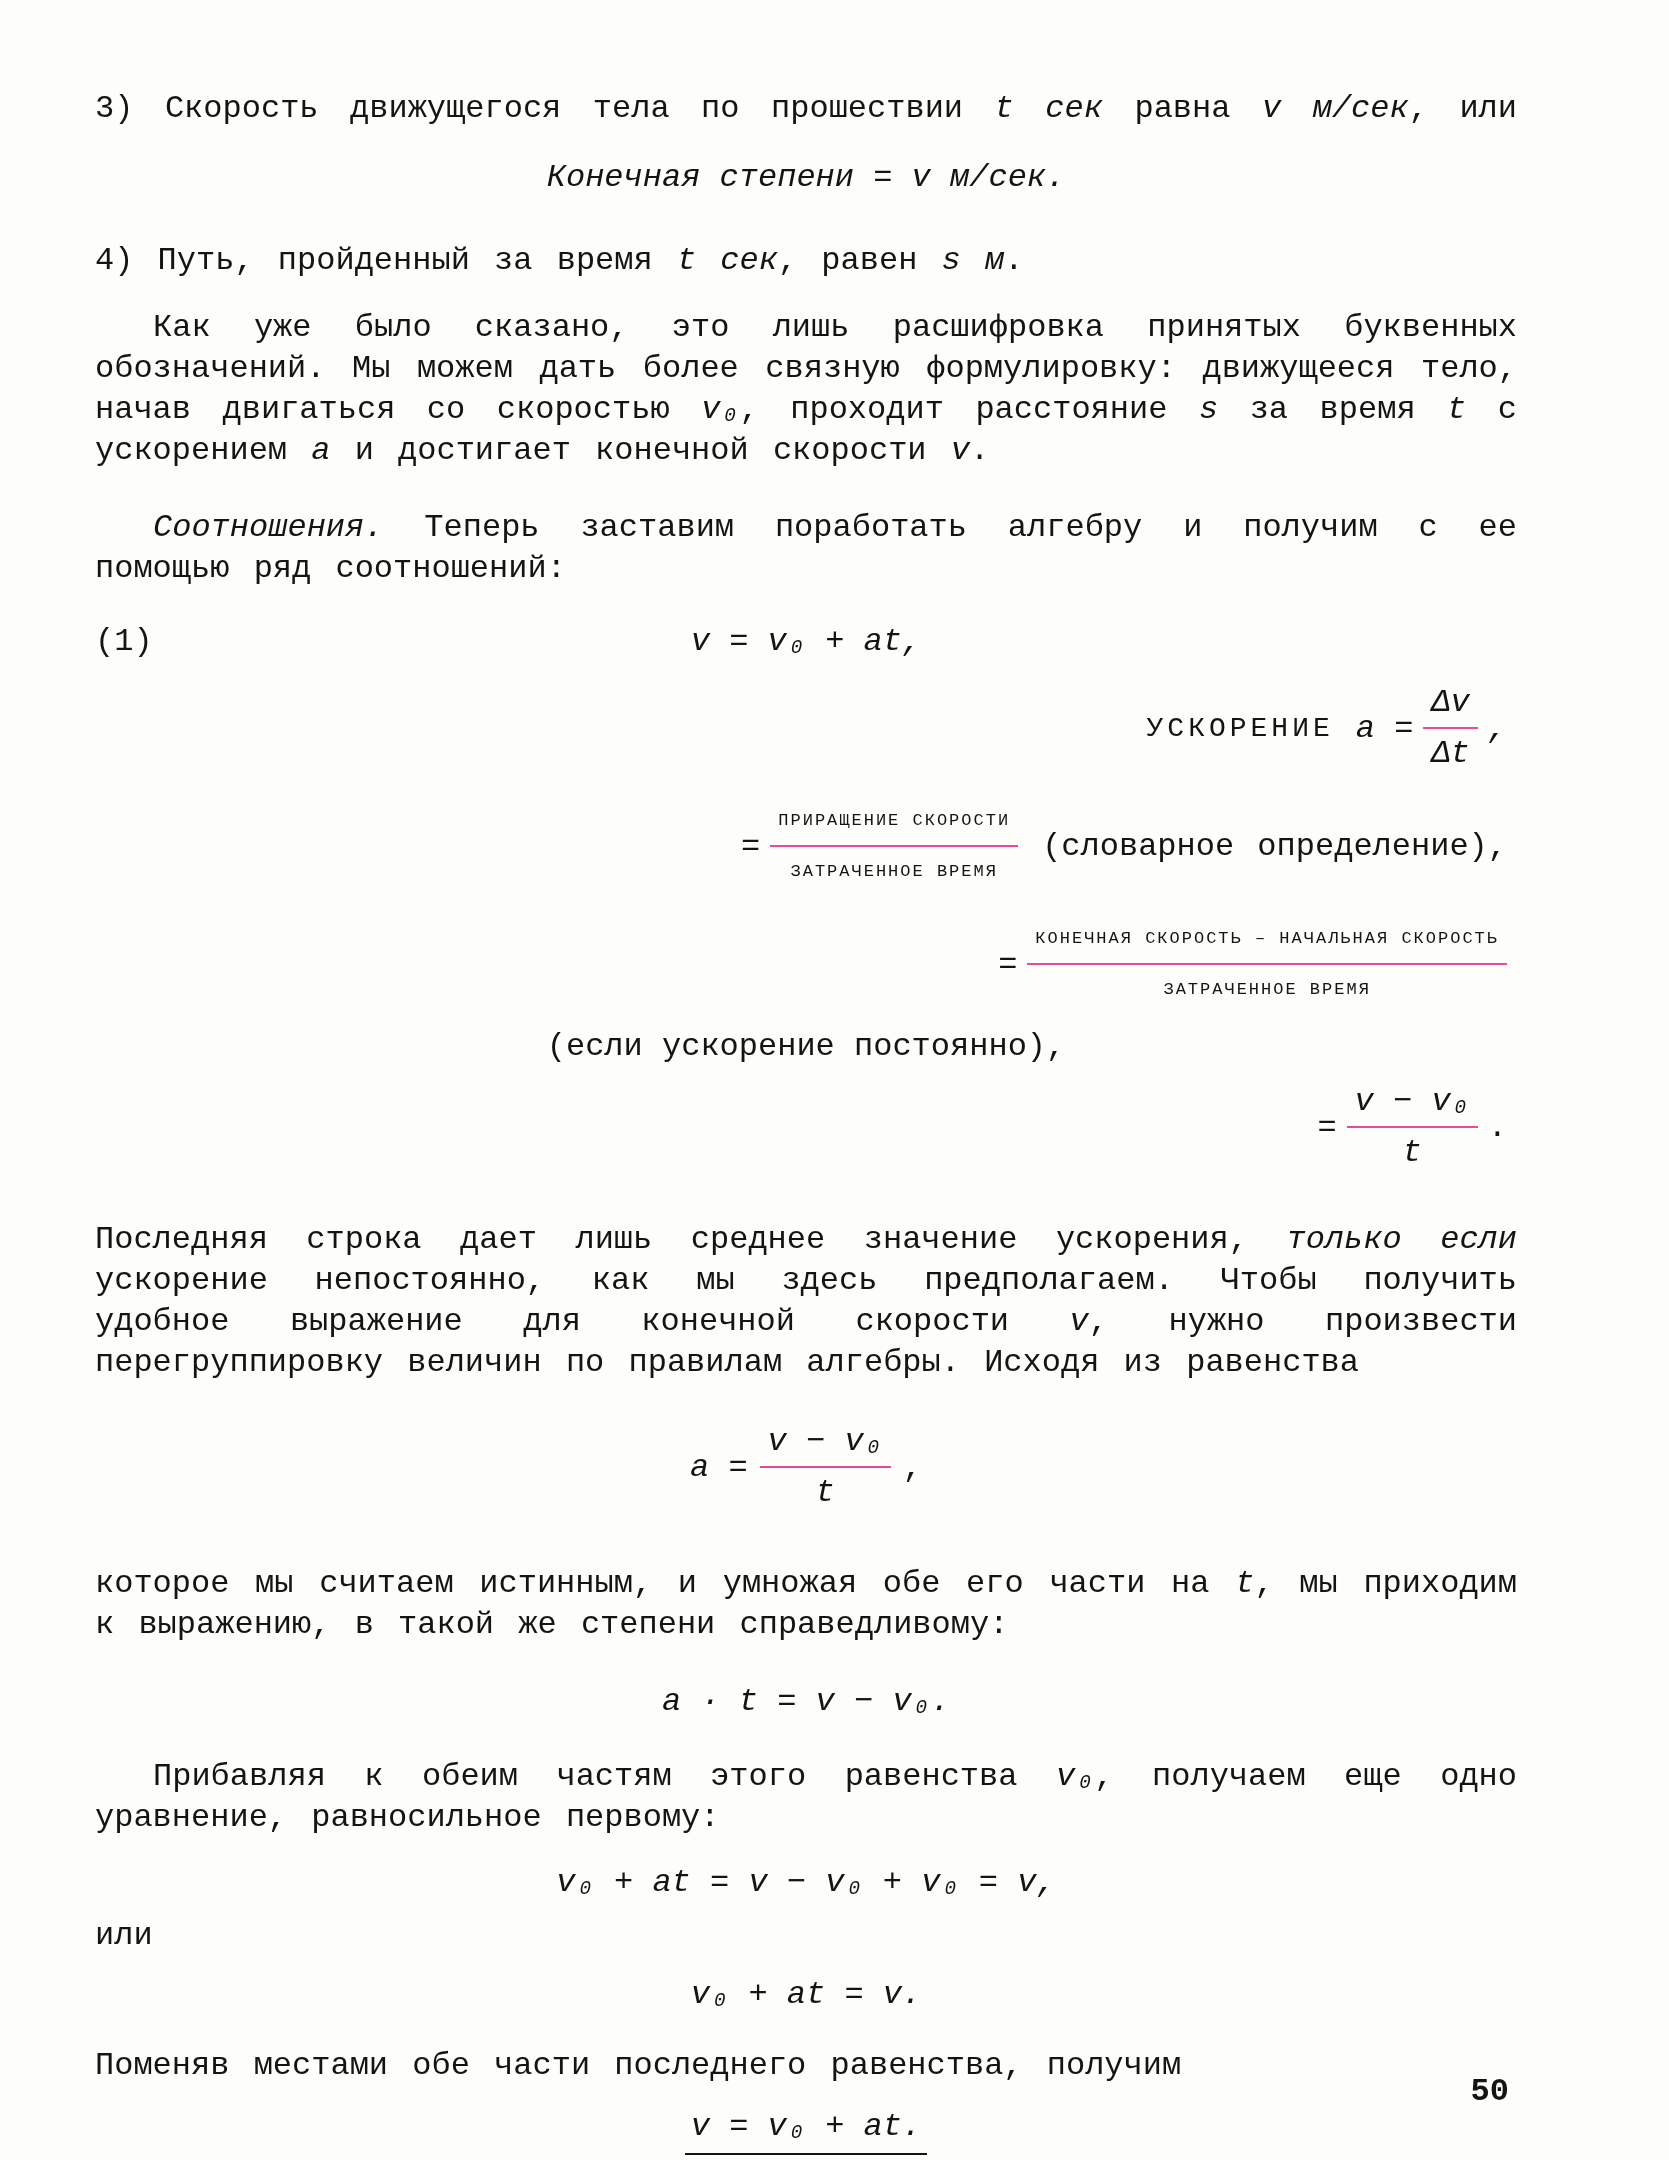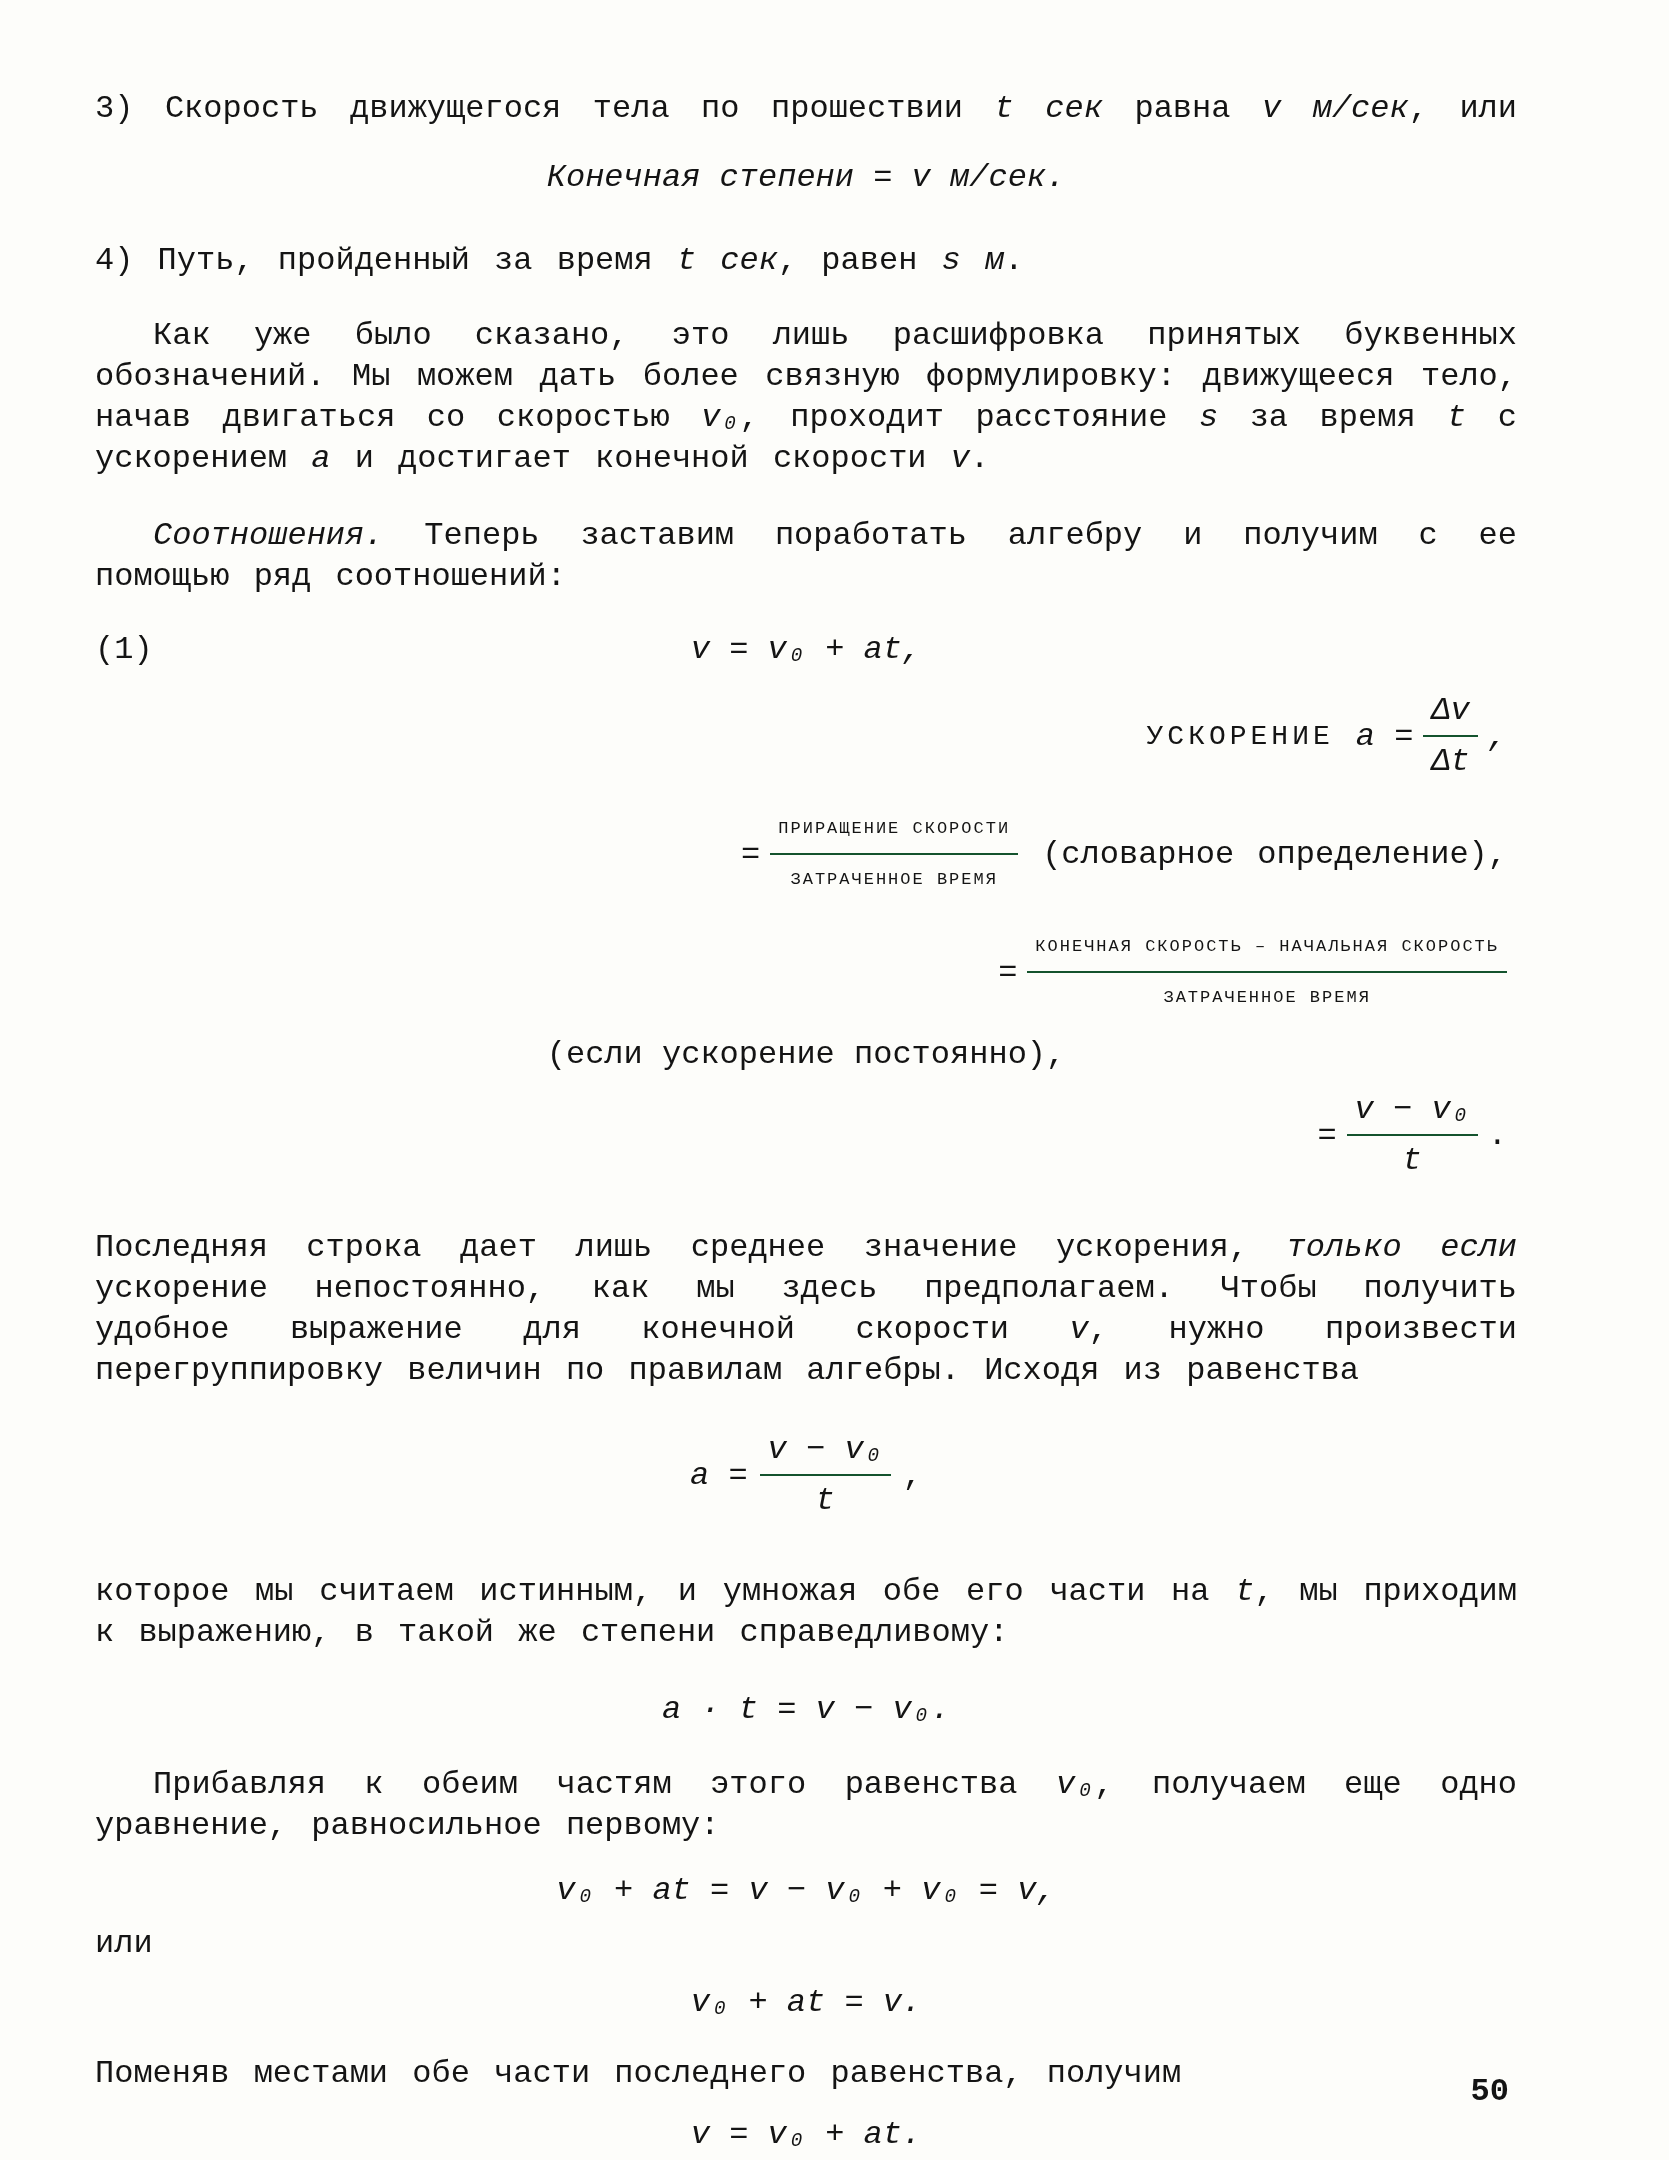--- a/index.html
+++ b/index.html
@@ -26,42 +26,42 @@
   .math { font-style: italic; white-space: nowrap; }
   .caps {
     font-style: normal;
     font-size: 17px;
     letter-spacing: 2px;
     white-space: nowrap;
   }
   .eq-row { display: flex; align-items: center; justify-content: flex-end; }
   .eq-row > * { margin-right: 10px; }
   .frac { display: inline-block; text-align: center; vertical-align: middle; }
-  .frac .num { display: block; border-bottom: 2px solid #14532d; padding: 0 8px 4px; }
+  .frac .num { display: block; border-bottom: 2px solid #ec4899; padding: 0 8px 4px; }
   .frac .den { display: block; padding-top: 4px; }
   .eq1-row { position: relative; text-align: center; }
   .eq1-num { position: absolute; left: 0; top: 0; font-style: normal; }
   .accel-row { margin-left: 52px; }
   .accel-label { font-size: 28px; letter-spacing: 4px; margin-right: 22px; }
   .cont-row { margin-left: 250px; }
   .suffix-note { margin-left: 14px; white-space: nowrap; word-spacing: 4px; }
   .eq-center { display: flex; justify-content: center; align-items: center; }
   .eq-center > * { margin: 0 6px; }
   .underline-eq { display: inline-block; border-bottom: 2px solid #141414; padding: 0 6px 6px; }
   .page-number {
     position: absolute;
     right: 160px;
     bottom: 48px;
     font-weight: bold;
     font-size: 32px;
   }
   
   .m-formula-b { margin-top: 28px; }
   .m-item4 { margin-top: 42px; }
-  .m-intro { margin-top: 34px; }
+  .m-intro { margin-top: 26px; }
   .m-relations { margin-top: 36px; }
   .m-eq1 { margin-top: 32px; }
   .m-accel { margin-top: 20px; }
   .m-dict { margin-top: 26px; }
   .m-fi { margin-top: 26px; }
   .m-note { margin-top: 16px; }
   .m-vv0t { margin-top: 14px; }
   .m-last { margin-top: 46px; }
   .m-eqa { margin-top: 38px; }
   .m-true { margin-top: 50px; }

